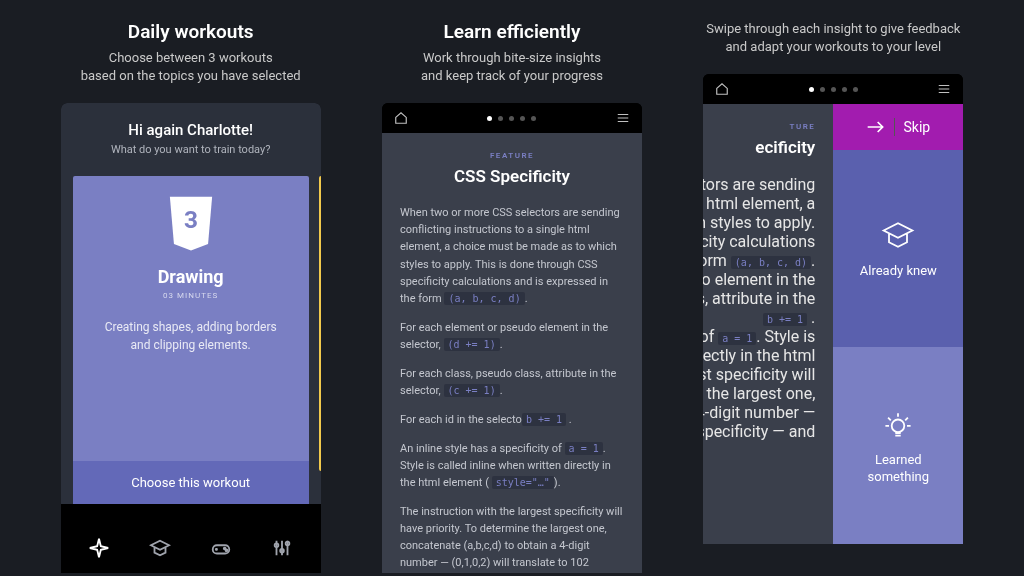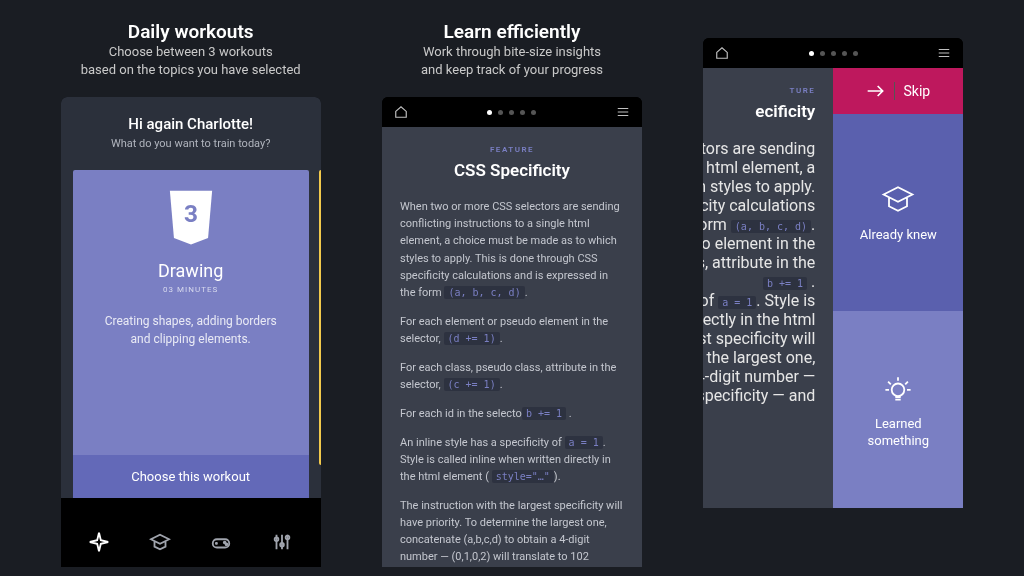--- a/index.html
+++ b/index.html
@@ -25,20 +25,21 @@
     align-items: center;
   }
   .col-header {
     text-align: center;
     margin-bottom: 18px;
   }
   .col-title {
     font-size: 19px;
     font-weight: 600;
     color: #ffffff;
+    margin-bottom: 6px;
   }
   .col-sub {
     font-size: 13px;
     color: #c9c9c9;
     line-height: 1.4;
   }
   .phone {
     width: 260px;
     height: 470px;
     background: #000000;
@@ -88,21 +89,21 @@
   }
   .css3-badge {
     width: 52px;
     height: 60px;
     margin: 0 auto 10px auto;
     display: block;
   }
   .p1-cardtitle {
     font-size: 18px;
     color: #ffffff;
-    font-weight: 400;
+    font-weight: 700;
   }
   .p1-cardtime {
     font-size: 8px;
     letter-spacing: 1px;
     color: #d7d9ee;
     margin-top: 4px;
   }
   .p1-carddesc {
     font-size: 12px;
     color: #e9eaf5;
@@ -204,21 +205,21 @@
   .p3-panel {
     position: absolute;
     right: 0;
     top: 0;
     bottom: 0;
     width: 130px;
     display: flex;
     flex-direction: column;
   }
   .p3-skip {
-    background: #be185d;
+    background: #a21caf;
     height: 46px;
     display: flex;
     align-items: center;
     justify-content: center;
     gap: 8px;
     color: #fff;
     font-size: 14px;
   }
   .arrow-right { width: 20px; height: 14px; stroke: #fff; stroke-width: 2; fill: none; }
   .p3-skip .divider { width: 1px; height: 18px; background: #555; }
@@ -329,20 +330,22 @@
         <p><span>For each class, pseudo class, attribute in the selector, </span><span class="code">(c += 1)</span><span>.</span></p>
         <p><span>For each id in the selecto</span><span class="code">b += 1</span><span> .</span></p>
         <p><span>An inline style has a specificity of </span><span class="code">a = 1</span><span>. Style is called inline when written directly in the html element ( </span><span class="code">style="…"</span><span>).</span></p>
         <p>The instruction with the largest specificity will have priority. To determine the largest one, concatenate (a,b,c,d) to obtain a 4-digit number — (0,1,0,2) will translate to 102 specificity — and compare it to the others.</p>
       </div>
     </div>
   </div>
 
   <div class="col">
     <div class="col-header">
+      <div class="col-sub" style="white-space:pre-line">Swipe through each insight to give feedback
+and adapt your workouts to your level</div>
     </div>
     <div class="phone">
       <div class="article-top">
         <svg class="home-icon" viewBox="0 0 24 24">
             <path d="M3 11 L12 3 L21 11 V21 H3 Z"></path>
           </svg>
         <div class="dots">
           <div class="dot on"></div>
           <div class="dot"></div>
           <div class="dot"></div>

